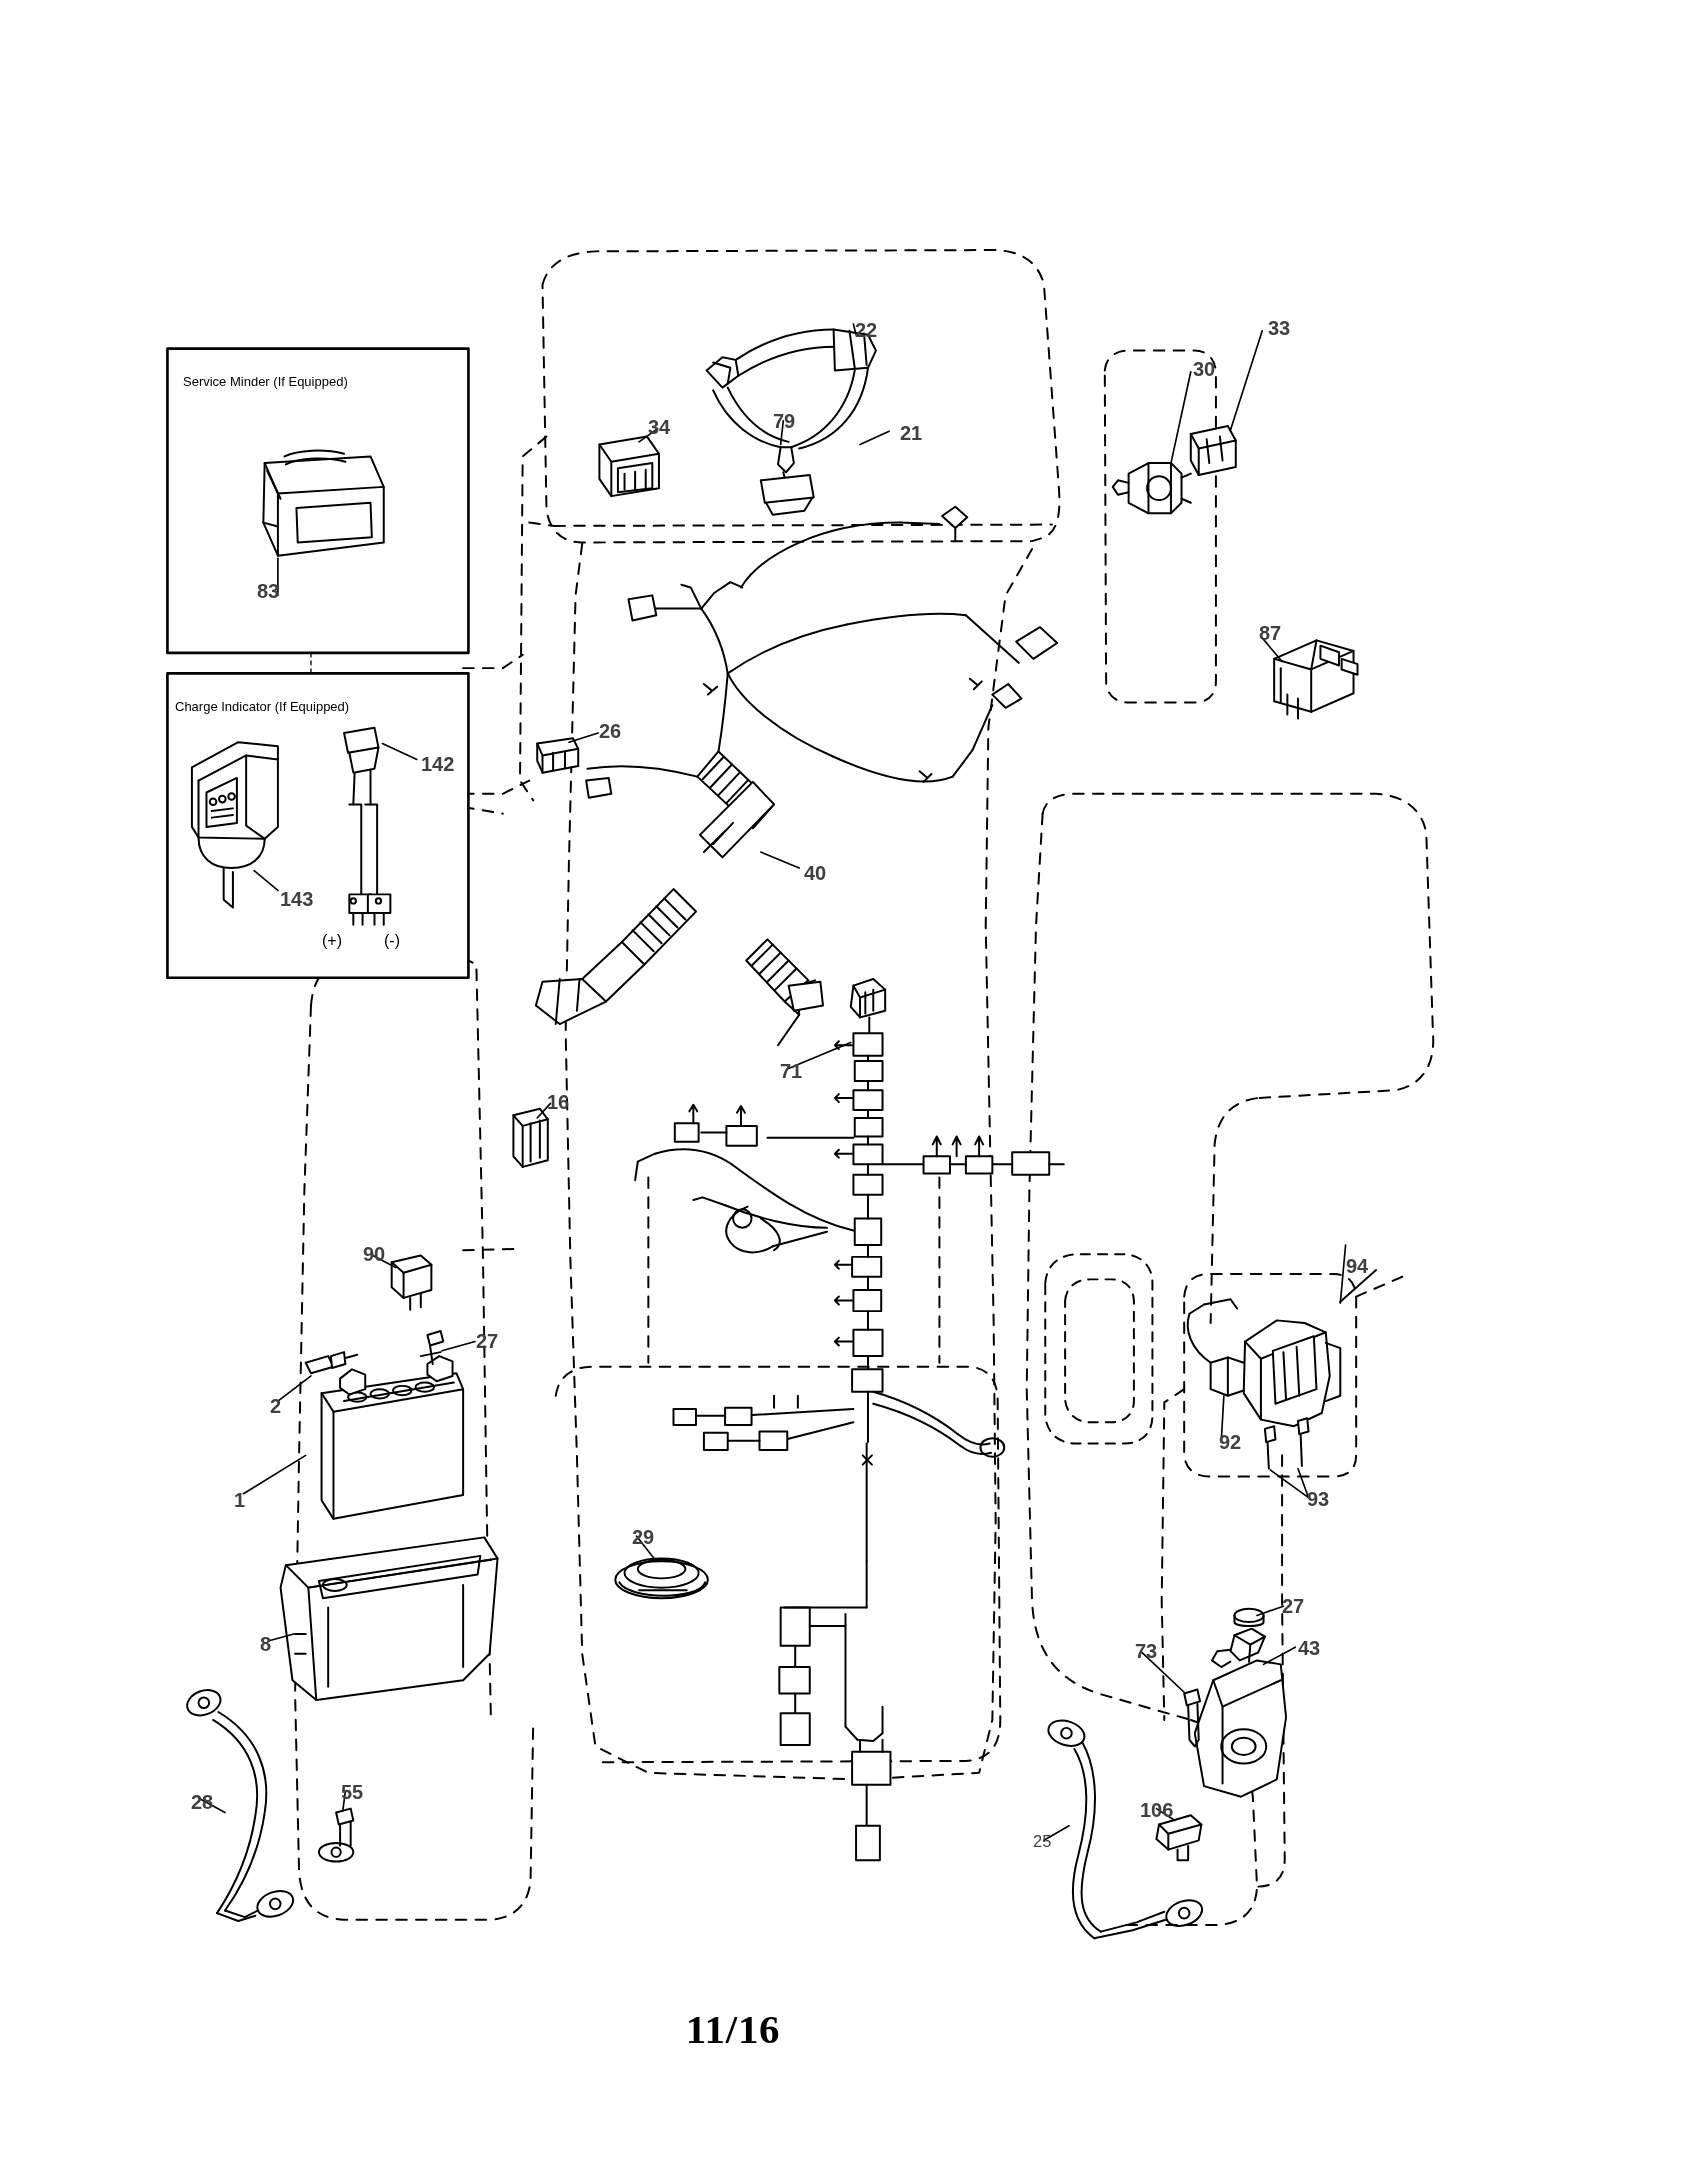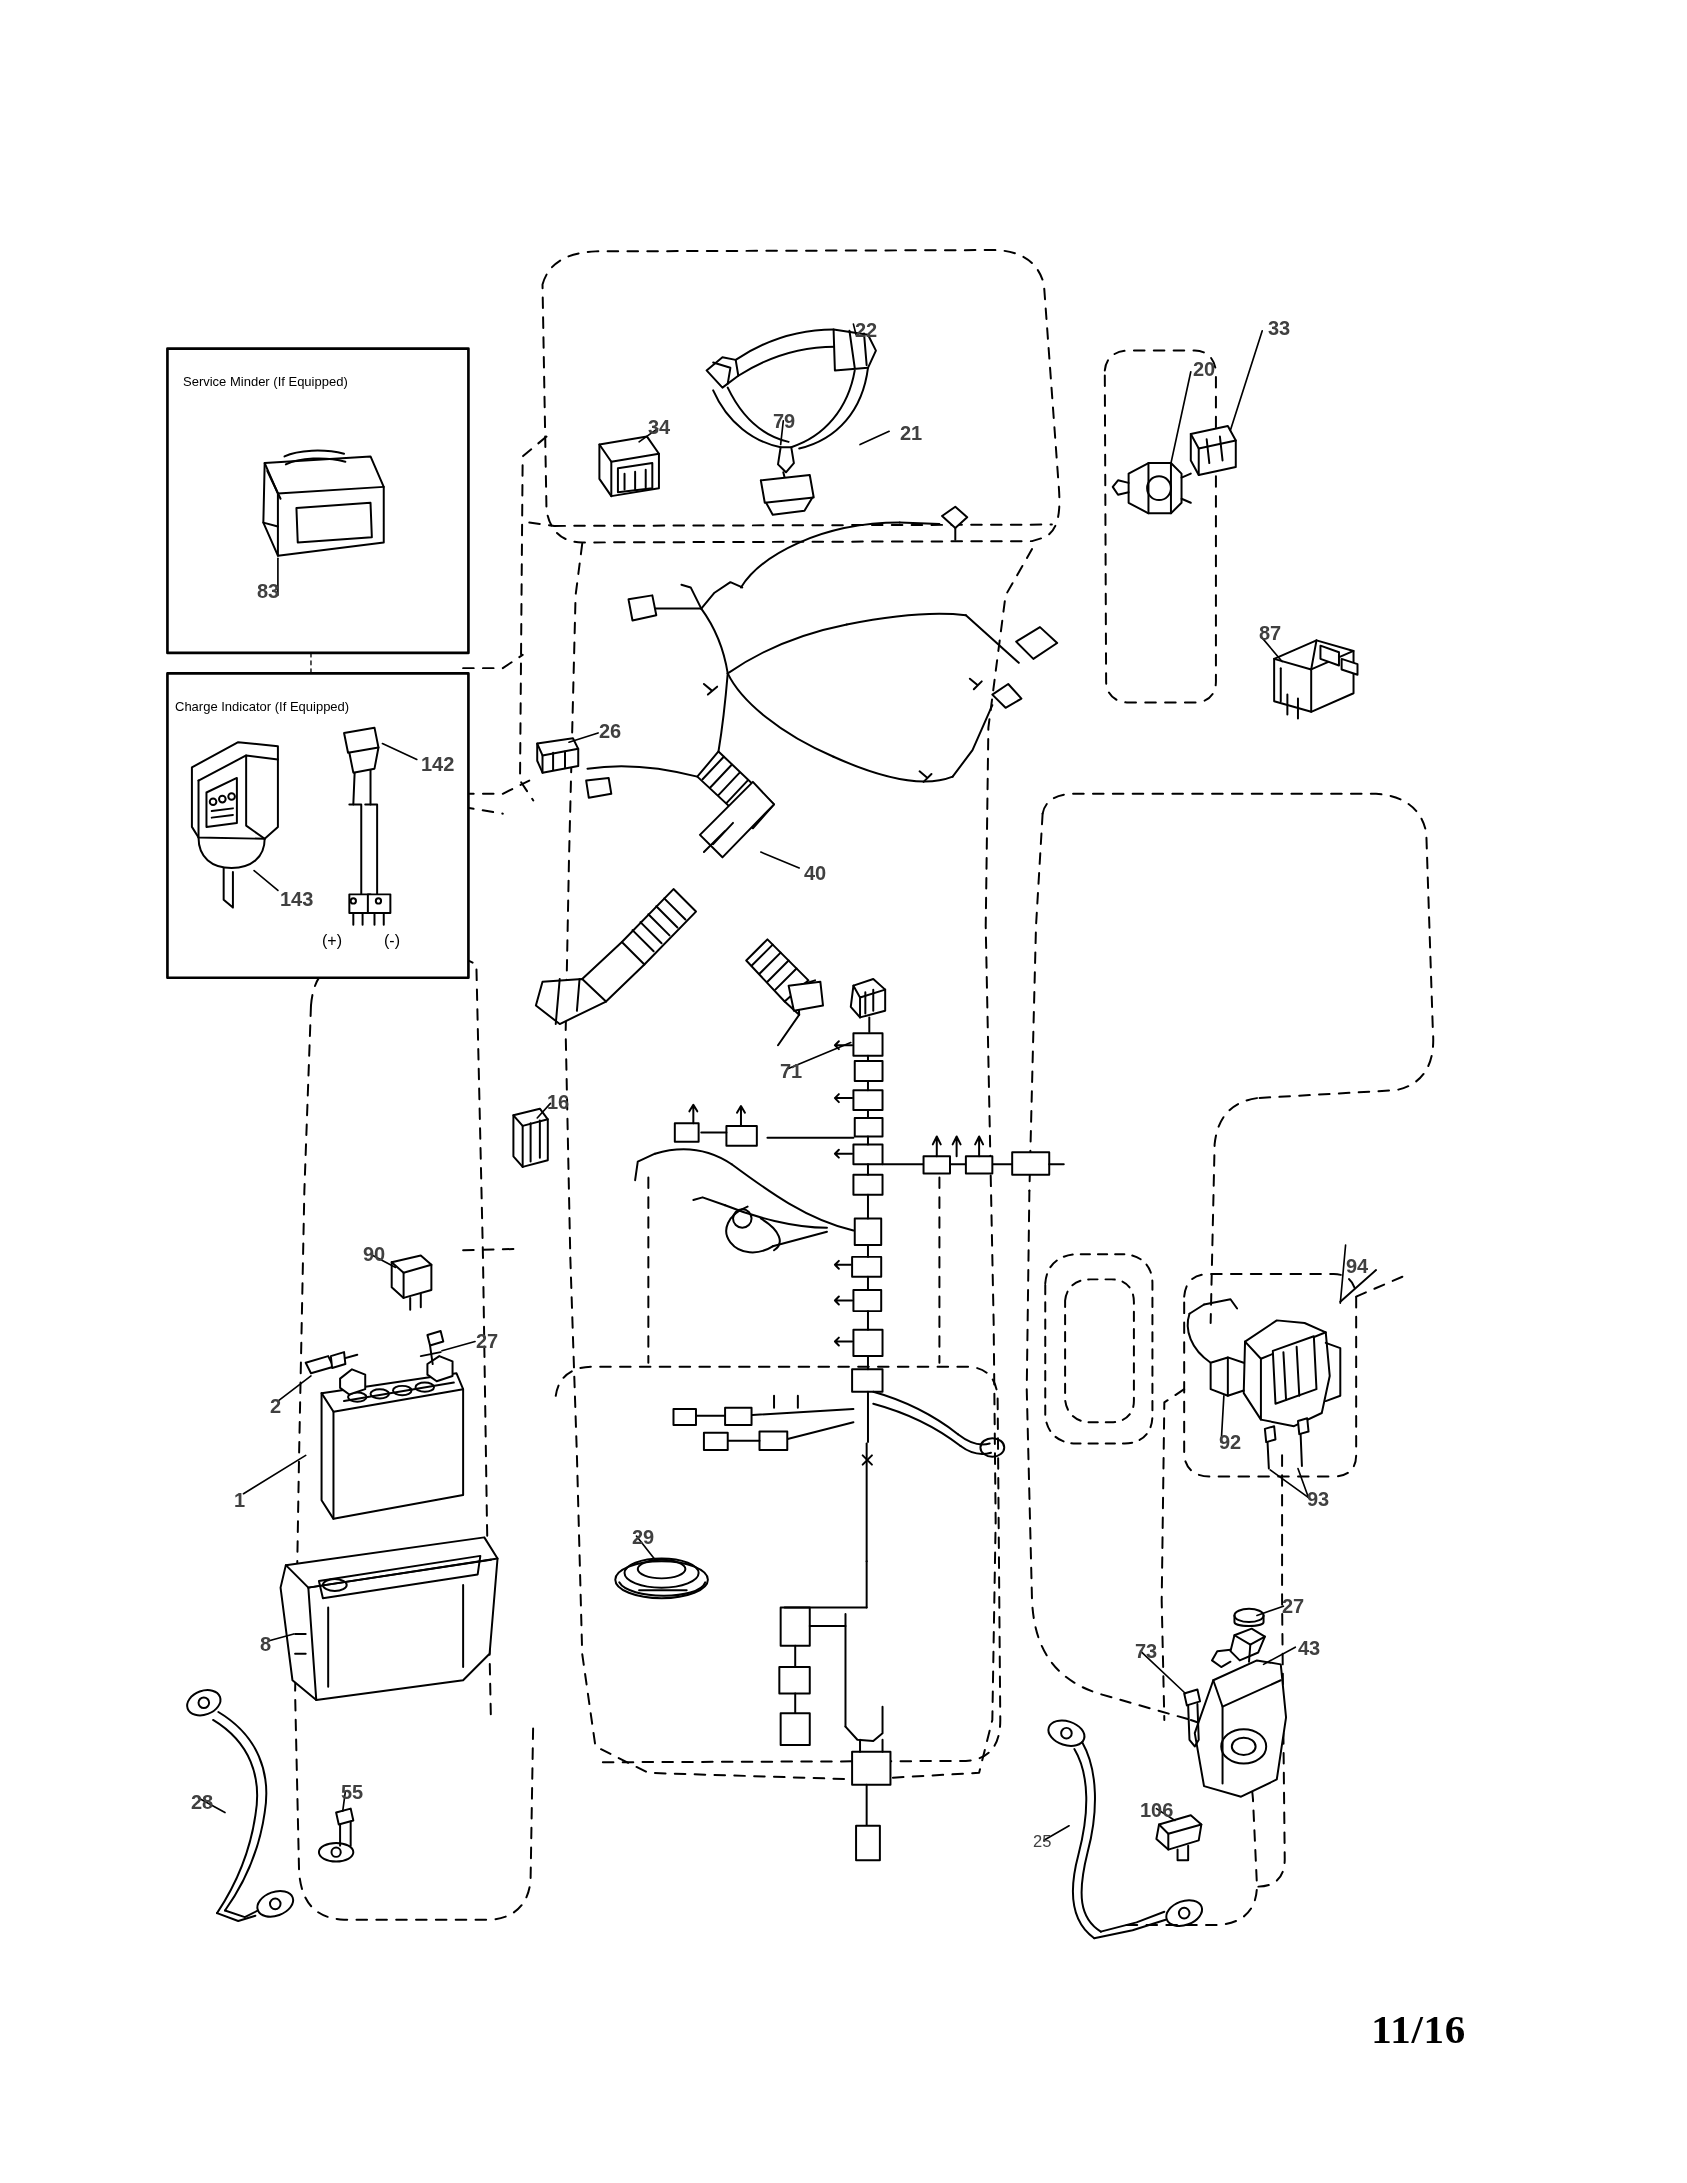--- a/index.html
+++ b/index.html
@@ -45,21 +45,21 @@
     font-family: "Liberation Sans", sans-serif;
     font-size: 13px;
     color: #000;
     white-space: nowrap;
   }
   .page-number {
     position: absolute;
     left: 0;
     top: 2005px;
     width: 1466px;
-    text-align: right;
+    text-align: center;
     font-family: "Liberation Serif", serif;
     font-weight: bold;
     font-size: 41px;
     letter-spacing: 0.7px;
   }
   .pm-label {
     position: absolute;
     font-family: "Liberation Sans", sans-serif;
     font-size: 16px;
     white-space: nowrap;
@@ -520,21 +520,21 @@
   </svg>
 
   <div class="inset-title" style="left:183px; top:374px;">Service Minder (If Equipped)</div>
   <div class="inset-title" style="left:175px; top:699px;">Charge Indicator (If Equipped)</div>
 
   <div class="pm-label" style="left:322px; top:932px;">(+)</div>
   <div class="pm-label" style="left:384px; top:932px;">(-)</div>
 
   <div class="callout" style="left:855px; top:320px;">22</div>
   <div class="callout" style="left:1268px; top:318px;">33</div>
-  <div class="callout" style="left:1193px; top:359px;">20</div>
+  <div class="callout" style="left:1193px; top:359px;">30</div>
   <div class="callout" style="left:648px;  top:417px;">34</div>
   <div class="callout" style="left:773px; top:411px;">79</div>
   <div class="callout" style="left:900px; top:423px;">21</div>
   <div class="callout" style="left:1259px; top:623px;">87</div>
   <div class="callout" style="left:599px;  top:721px;">26</div>
   <div class="callout" style="left:421px;  top:754px;">142</div>
   <div class="callout" style="left:257px;  top:581px;">83</div>
   <div class="callout" style="left:280px;  top:889px;">143</div>
   <div class="callout" style="left:804px; top:863px;">40</div>
   <div class="callout" style="left:547px;  top:1092px;">16</div>

